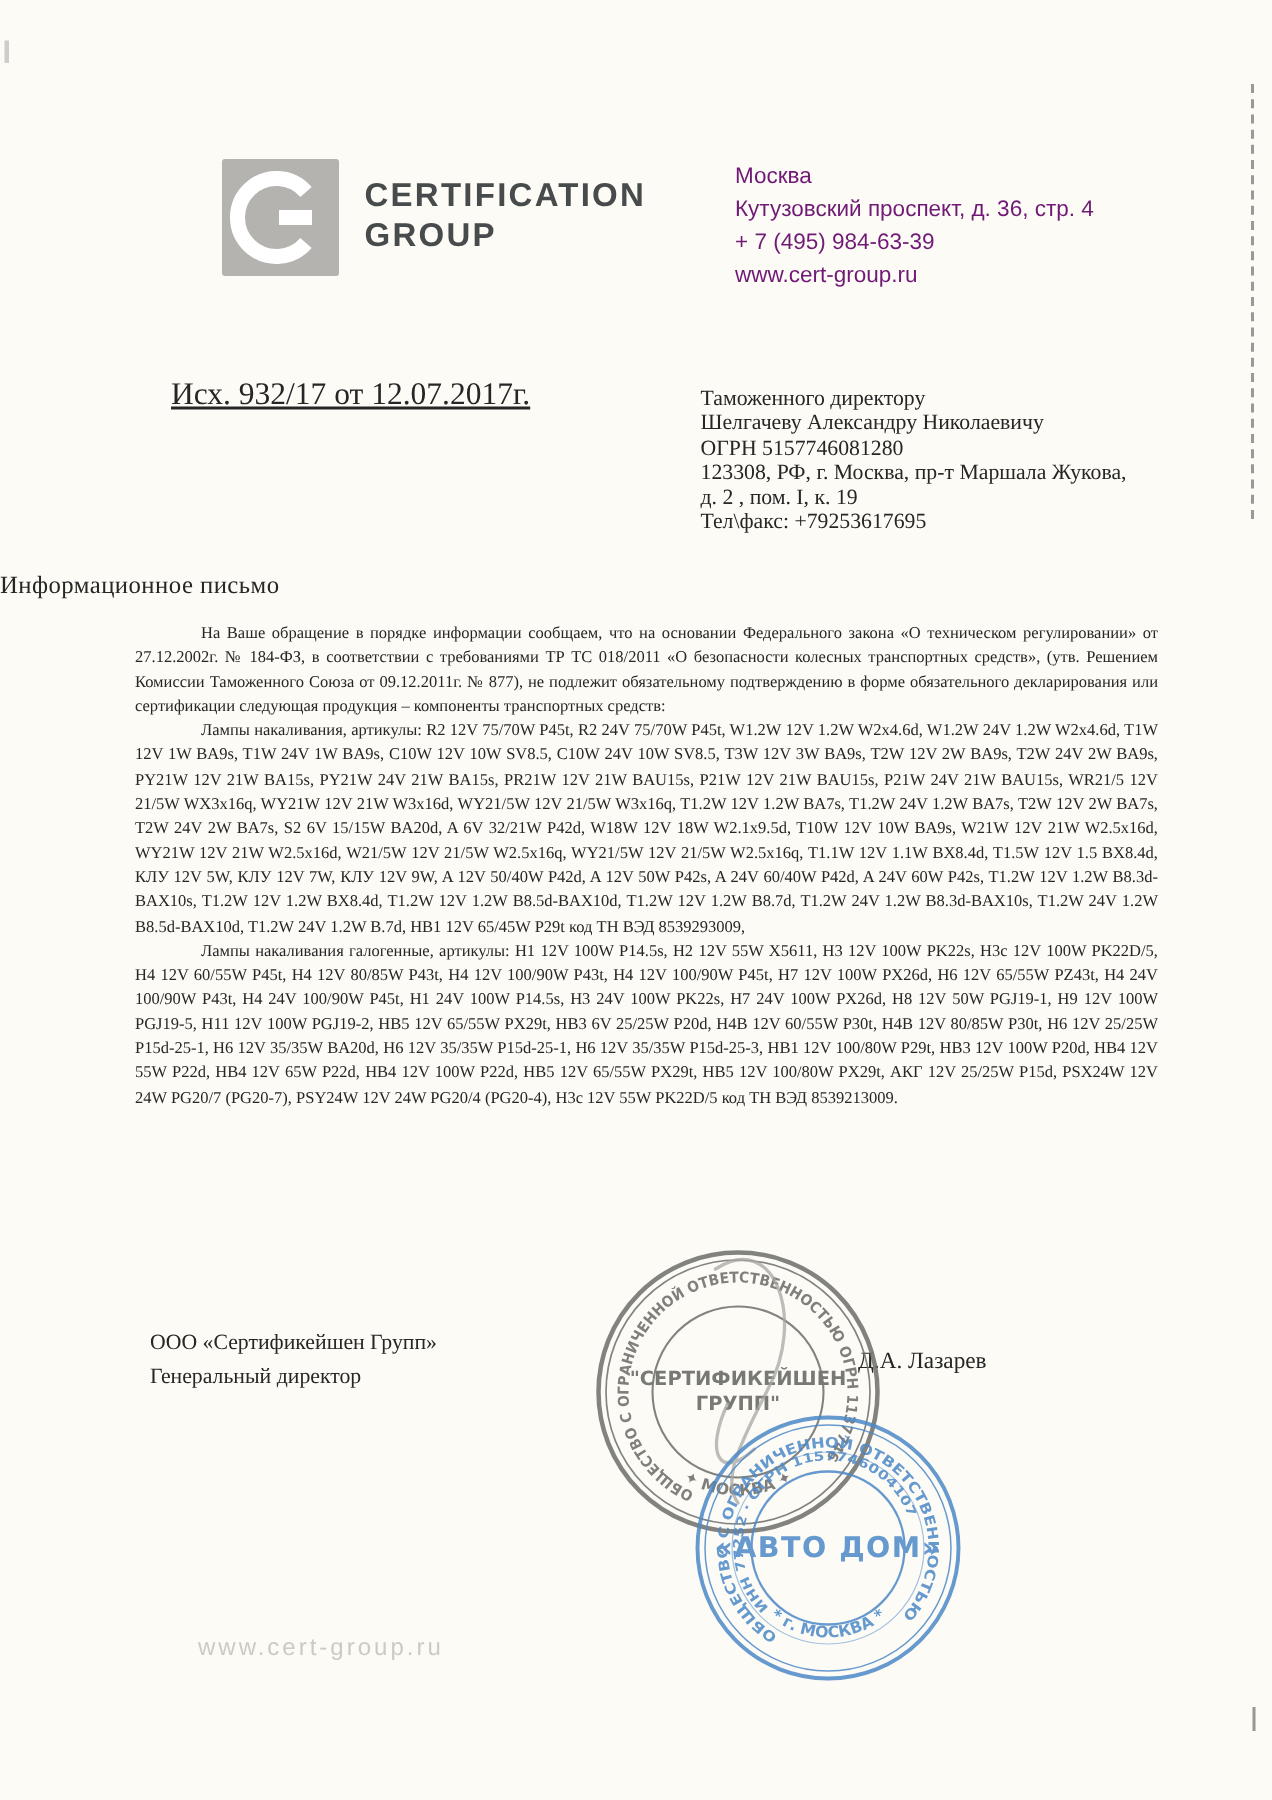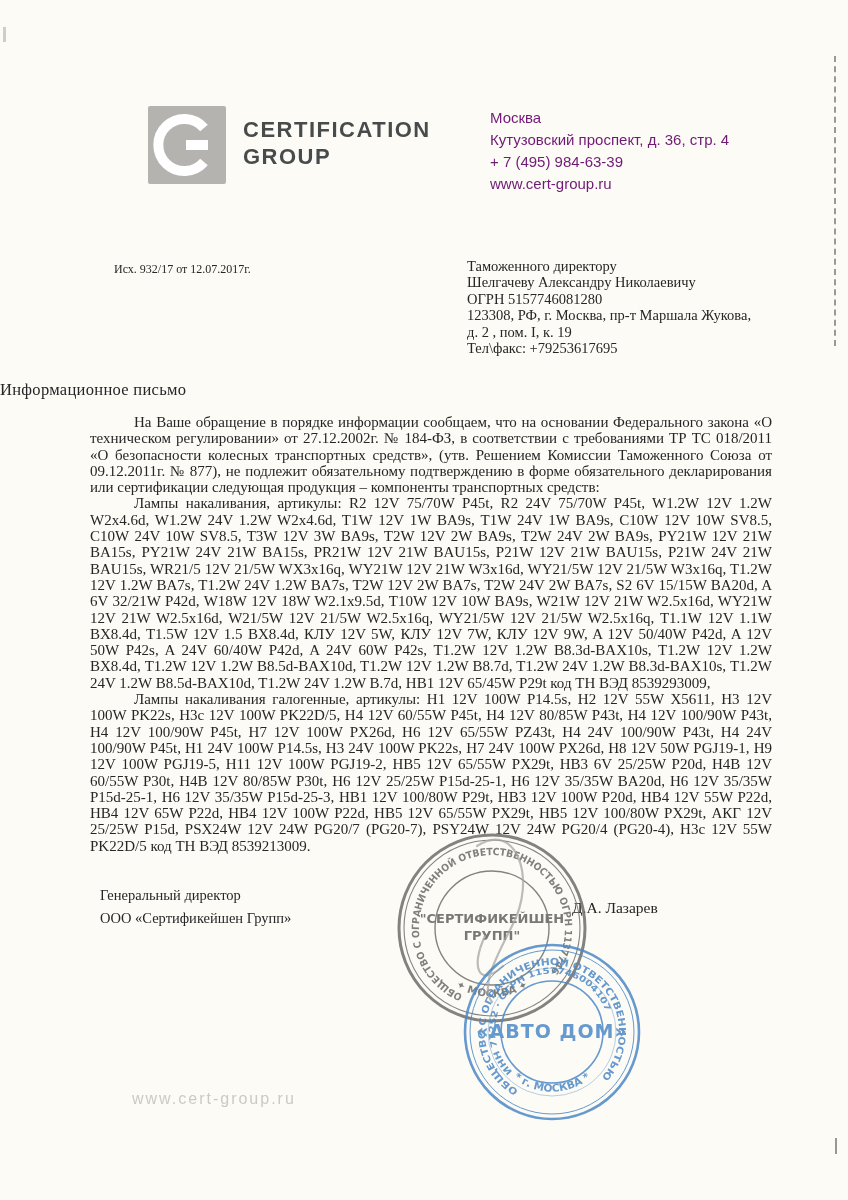--- a/index.html
+++ b/index.html
@@ -10,26 +10,26 @@
   .artifact-right{position:absolute;left:834px;top:56px;height:290px;width:0;border-left:2px dashed #4a4a48;opacity:.55;}
   .artifact-right-low{position:absolute;left:835px;top:1138px;height:16px;width:2px;background:#6d6d6a;opacity:.7;}
   .artifact-left{position:absolute;left:3px;top:27px;height:15px;width:3px;background:#777;opacity:.35;}
 
   
   .logo-box{position:absolute;left:148px;top:106px;width:78px;height:78px;background:#b4b3b0;border-radius:2px;}
   .logo-box svg{display:block;width:78px;height:78px;}
   .brand{position:absolute;left:243px;top:116px;font-family:"Liberation Sans",sans-serif;font-weight:bold;color:#474b4b;font-size:22px;line-height:27px;letter-spacing:1.5px;}
   .contact{position:absolute;left:490px;top:107px;font-family:"Liberation Sans",sans-serif;font-size:15px;line-height:22px;color:#701a75;}
 
-  .ref{position:absolute;left:114px;top:262px;font-size:12px;}
+  .ref{position:absolute;left:114px;top:250px;font-size:21px;text-decoration:underline;}
   .recipient{position:absolute;left:467px;top:258px;font-size:14.5px;line-height:16.4px;}
 
   .title{position:absolute;left:0;right:0;top:380px;margin:0;text-align:left;font-size:16.5px;font-weight:normal;letter-spacing:.3px;}
 
-  .body-text{position:absolute;left:90px;top:414px;width:682px;font-size:15px;line-height:16.3px;text-align:justify;}
+  .body-text{position:absolute;left:90px;top:414px;width:682px;font-size:11px;line-height:16.3px;text-align:justify;}
   .body-text p{margin:0;text-indent:44px;}
 
   .sig-left{position:absolute;left:100px;top:884px;font-size:14.5px;line-height:23px;}
   .sig-name{position:absolute;left:572px;top:899px;font-size:15.5px;}
 
   .watermark{position:absolute;left:132px;top:1090px;font-family:"Liberation Sans",sans-serif;font-size:16px;letter-spacing:2px;color:#cbcac3;filter:blur(.4px);}
 
   
   .stamp{position:absolute;}
   .stamp-grey{left:382px;top:818px;width:220px;height:220px;opacity:.88;}
@@ -88,22 +88,22 @@
   </div>
 
   <h1 class="title">Информационное письмо</h1>
   <div class="body-text">
     <p>На Ваше обращение в порядке информации сообщаем, что на основании Федерального закона «О техническом регулировании» от 27.12.2002г. № 184-ФЗ, в соответствии с требованиями ТР ТС 018/2011 «О безопасности колесных транспортных средств», (утв. Решением Комиссии Таможенного Союза от 09.12.2011г. № 877), не подлежит обязательному подтверждению в форме обязательного декларирования или сертификации следующая продукция – компоненты транспортных средств:</p>
     <p>Лампы накаливания, артикулы: R2 12V 75/70W P45t, R2 24V 75/70W P45t, W1.2W 12V 1.2W W2x4.6d, W1.2W 24V 1.2W W2x4.6d, T1W 12V 1W BA9s, T1W 24V 1W BA9s, C10W 12V 10W SV8.5, C10W 24V 10W SV8.5, T3W 12V 3W BA9s, T2W 12V 2W BA9s, T2W 24V 2W BA9s, PY21W 12V 21W BA15s, PY21W 24V 21W BA15s, PR21W 12V 21W BAU15s, P21W 12V 21W BAU15s, P21W 24V 21W BAU15s, WR21/5 12V 21/5W WX3x16q, WY21W 12V 21W W3x16d, WY21/5W 12V 21/5W W3x16q, T1.2W 12V 1.2W BA7s, T1.2W 24V 1.2W BA7s, T2W 12V 2W BA7s, T2W 24V 2W BA7s, S2 6V 15/15W BA20d, A 6V 32/21W P42d, W18W 12V 18W W2.1x9.5d, T10W 12V 10W BA9s, W21W 12V 21W W2.5x16d, WY21W 12V 21W W2.5x16d, W21/5W 12V 21/5W W2.5x16q, WY21/5W 12V 21/5W W2.5x16q, T1.1W 12V 1.1W BX8.4d, T1.5W 12V 1.5 BX8.4d, КЛУ 12V 5W, КЛУ 12V 7W, КЛУ 12V 9W, A 12V 50/40W P42d, A 12V 50W P42s, A 24V 60/40W P42d, A 24V 60W P42s, T1.2W 12V 1.2W B8.3d-BAX10s, T1.2W 12V 1.2W BX8.4d, T1.2W 12V 1.2W B8.5d-BAX10d, T1.2W 12V 1.2W B8.7d, T1.2W 24V 1.2W B8.3d-BAX10s, T1.2W 24V 1.2W B8.5d-BAX10d, T1.2W 24V 1.2W B.7d, HB1 12V 65/45W P29t  код ТН ВЭД 8539293009,</p>
     <p>Лампы накаливания галогенные, артикулы: H1 12V 100W P14.5s, H2 12V 55W X5611, H3 12V 100W PK22s, H3c 12V 100W PK22D/5, H4 12V 60/55W P45t, H4 12V 80/85W P43t, H4 12V 100/90W P43t, H4 12V 100/90W P45t, H7 12V 100W PX26d, H6 12V 65/55W PZ43t, H4 24V 100/90W P43t, H4 24V 100/90W P45t, H1 24V 100W P14.5s, H3 24V 100W PK22s, H7 24V 100W PX26d, H8 12V 50W PGJ19-1, H9 12V 100W PGJ19-5, H11 12V 100W PGJ19-2, HB5 12V 65/55W PX29t, HB3 6V 25/25W P20d, H4B 12V 60/55W P30t, H4B 12V 80/85W P30t, H6 12V 25/25W P15d-25-1, H6 12V 35/35W BA20d, H6 12V 35/35W P15d-25-1, H6 12V 35/35W P15d-25-3, HB1 12V 100/80W P29t, HB3 12V 100W P20d, HB4 12V 55W P22d, HB4 12V 65W P22d, HB4 12V 100W P22d, HB5 12V 65/55W PX29t, HB5 12V 100/80W PX29t, АКГ 12V 25/25W P15d, PSX24W 12V 24W PG20/7 (PG20-7), PSY24W 12V 24W PG20/4 (PG20-4), H3c 12V 55W PK22D/5  код ТН ВЭД 8539213009.</p>
   </div>
 
   <div class="sig-left">
+    <div>ООО «Сертификейшен Групп»</div>
     <div>Генеральный директор</div>
-    <div>ООО «Сертификейшен Групп»</div>
   </div>
   <div class="sig-name">Д.А. Лазарев</div>
 
   <svg class="stamp stamp-grey" viewBox="0 0 220 220">
     <defs>
       <path id="greyRing" d="M110,183 A73,73 0 1 1 110,37 A73,73 0 1 1 110,183" fill="none"></path>
       <path id="greyBottom" d="M50,144 A69,69 0 0 0 170,144" fill="none"></path>
     </defs>
     <circle class="g-ring1" cx="110" cy="110" r="93"></circle>
     <circle class="g-ring2" cx="110" cy="110" r="88"></circle>

